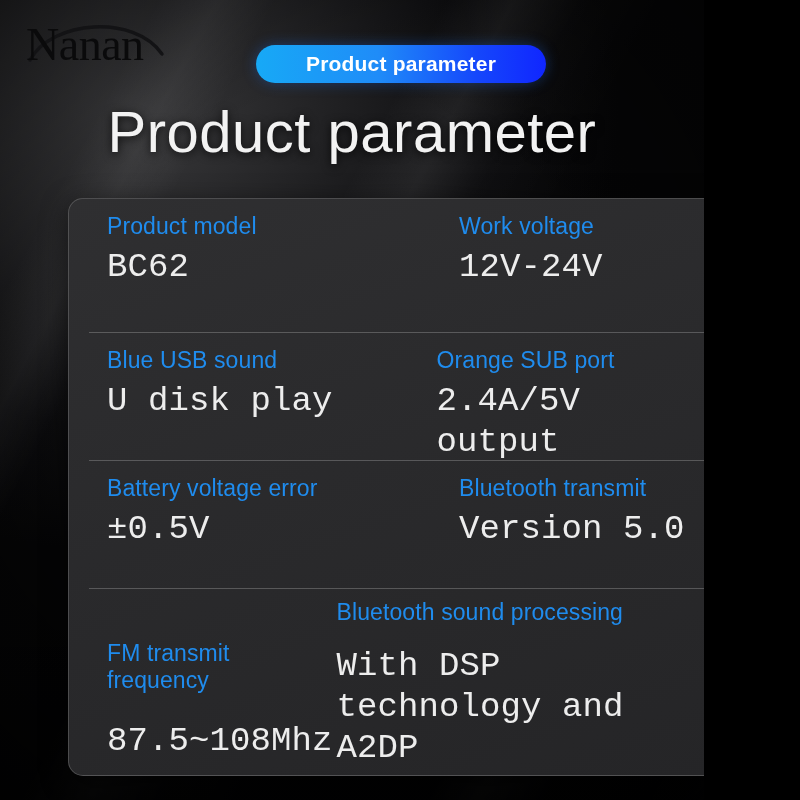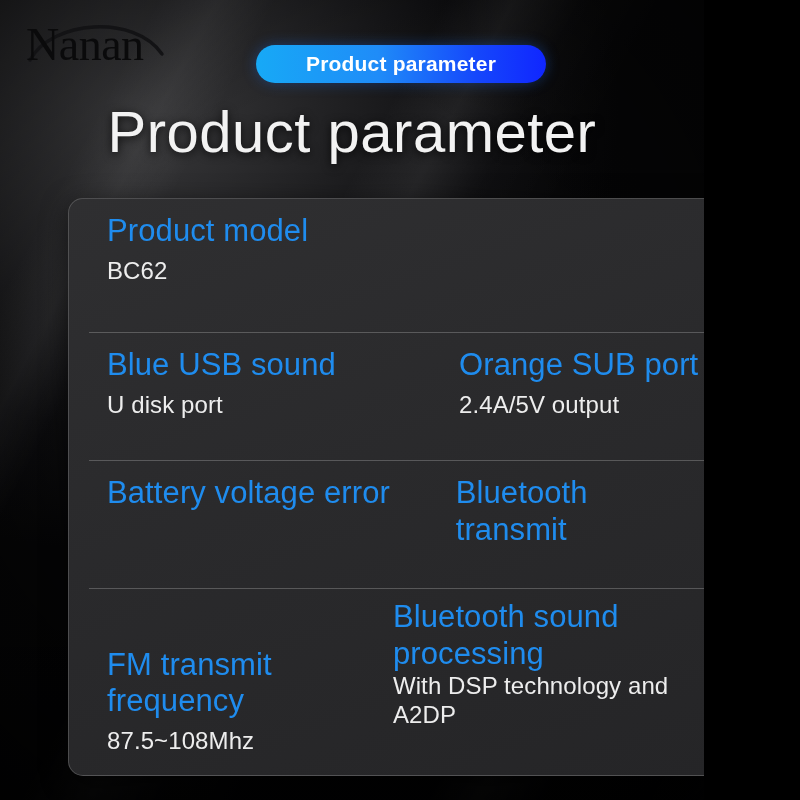--- a/index.html
+++ b/index.html
@@ -156,36 +156,37 @@
 
   .cell {
     box-sizing: border-box;
     padding-top: 14px;
     display: flex;
     flex-direction: column;
   }
   .cell-left  { width: 366px; padding-left: 18px; }
   .cell-right { flex: 1 1 auto; padding-left: 4px; padding-right: 6px; }
 
-  .row-4 .cell { padding-top: 10px; }
+  .row-4 .cell { padding-top: 10px; gap: 20px; }
 
   .label {
     color: #1f8cee;
-    font-size: 31px;
+    font-size: 23px;
     font-weight: 400;
     line-height: 1.18;
     letter-spacing: 0.1px;
   }
   .value {
     color: #ededed;
-    font-size: 24px;
+    font-size: 34px;
     font-weight: 400;
     line-height: 1.2;
     letter-spacing: 0.1px;
     margin-top: 7px;
+    font-family: Liberation Mono, monospace;
   }
   
   .row-4 .cell-left { justify-content: center; padding-top: 38px; }
   .row-4 .cell-right .value { margin-top: 0; }
 </style>
 </head>
 <body>
 
 <div id="page">
 
@@ -208,39 +209,45 @@
 
   <div class="heading">Product parameter</div>
 
   <div class="card">
 
     <div class="row row-1">
       <div class="cell cell-left">
         <div class="label">Product model</div>
         <div class="value">BC62</div>
       </div>
+      <div class="cell cell-right">
+        <div class="label">Work voltage</div>
+        <div class="value">12V-24V</div>
+      </div>
     </div>
 
     <div class="row row-2">
       <div class="cell cell-left">
         <div class="label">Blue USB sound</div>
-        <div class="value">U disk port</div>
+        <div class="value">U disk play</div>
       </div>
       <div class="cell cell-right">
         <div class="label">Orange SUB port</div>
         <div class="value">2.4A/5V output</div>
       </div>
     </div>
 
     <div class="row row-3">
       <div class="cell cell-left">
         <div class="label">Battery voltage error</div>
+        <div class="value">±0.5V</div>
       </div>
       <div class="cell cell-right">
         <div class="label">Bluetooth transmit</div>
+        <div class="value">Version 5.0</div>
       </div>
     </div>
 
     <div class="row row-4">
       <div class="cell cell-left">
         <div class="label">FM transmit frequency</div>
         <div class="value">87.5~108Mhz</div>
       </div>
       <div class="cell cell-right">
         <div class="label">Bluetooth sound processing</div>

